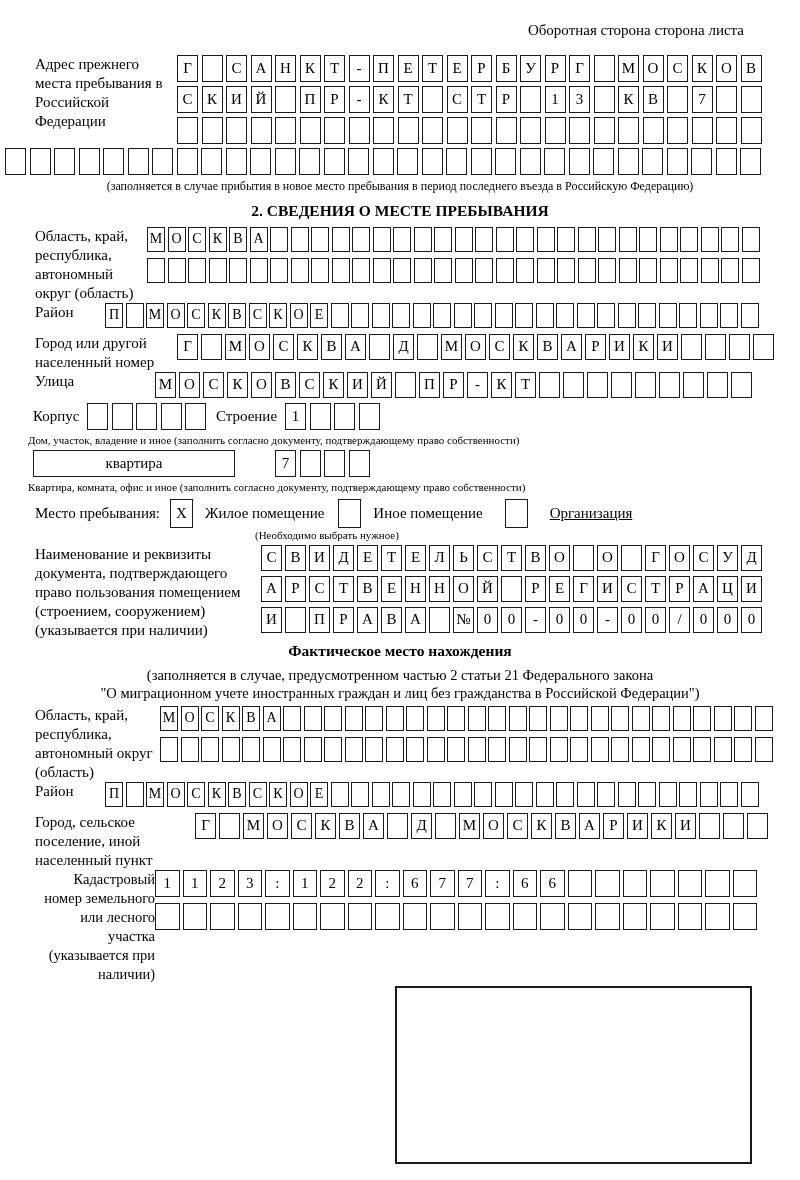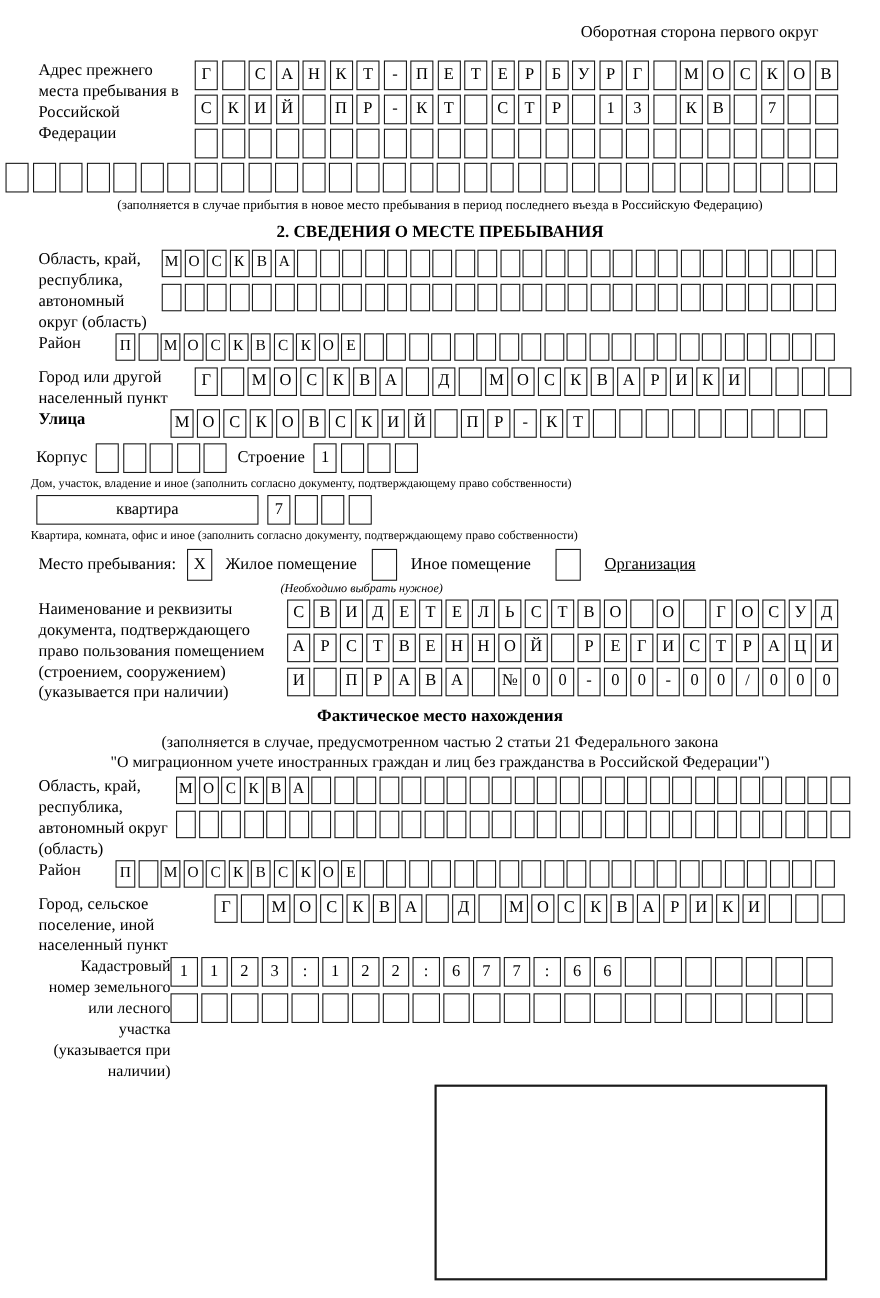--- a/index.html
+++ b/index.html
@@ -48,21 +48,21 @@
   .stamp-box {
     border: 2px solid #1b1b1b; width: 357px; height: 178px;
     margin: 2px 0 0 395px;
   }
   .mt2 { margin-top: 2px; }
   .mt16 { margin-top: 16px; }
 </style>
 </head>
 <body>
 
-<div class="header-note">Оборотная сторона первого округ</div>
+<div class="header-note">Оборотная сторона сторона листа</div>
 
 <div class="frow mt16">
   <div class="flabel" style="width:142px;font-family:Liberation Serif, serif;">Адрес прежнего места пребывания в Российской Федерации</div>
   <div class="sz-a">
     <div class="cellrow"><span class="cell">Г</span><span class="cell"></span><span class="cell">С</span><span class="cell">А</span><span class="cell">Н</span><span class="cell">К</span><span class="cell">Т</span><span class="cell">-</span><span class="cell">П</span><span class="cell">Е</span><span class="cell">Т</span><span class="cell">Е</span><span class="cell">Р</span><span class="cell">Б</span><span class="cell">У</span><span class="cell">Р</span><span class="cell">Г</span><span class="cell"></span><span class="cell">М</span><span class="cell">О</span><span class="cell">С</span><span class="cell">К</span><span class="cell">О</span><span class="cell">В</span></div>
     <div class="cellrow"><span class="cell">С</span><span class="cell">К</span><span class="cell">И</span><span class="cell">Й</span><span class="cell"></span><span class="cell">П</span><span class="cell">Р</span><span class="cell">-</span><span class="cell">К</span><span class="cell">Т</span><span class="cell"></span><span class="cell">С</span><span class="cell">Т</span><span class="cell">Р</span><span class="cell"></span><span class="cell">1</span><span class="cell">3</span><span class="cell"></span><span class="cell">К</span><span class="cell">В</span><span class="cell"></span><span class="cell">7</span><span class="cell"></span><span class="cell"></span></div>
     <div class="cellrow"><span class="cell"></span><span class="cell"></span><span class="cell"></span><span class="cell"></span><span class="cell"></span><span class="cell"></span><span class="cell"></span><span class="cell"></span><span class="cell"></span><span class="cell"></span><span class="cell"></span><span class="cell"></span><span class="cell"></span><span class="cell"></span><span class="cell"></span><span class="cell"></span><span class="cell"></span><span class="cell"></span><span class="cell"></span><span class="cell"></span><span class="cell"></span><span class="cell"></span><span class="cell"></span><span class="cell"></span></div>
   </div>
 </div>
 <div class="sz-a" style="margin-left:5px;">
@@ -81,57 +81,57 @@
 </div>
 
 <div class="frow">
   <div class="flabel" style="width:70px;">Район</div>
   <div class="sz-b">
     <div class="cellrow"><span class="cell">П</span><span class="cell"></span><span class="cell">М</span><span class="cell">О</span><span class="cell">С</span><span class="cell">К</span><span class="cell">В</span><span class="cell">С</span><span class="cell">К</span><span class="cell">О</span><span class="cell">Е</span><span class="cell"></span><span class="cell"></span><span class="cell"></span><span class="cell"></span><span class="cell"></span><span class="cell"></span><span class="cell"></span><span class="cell"></span><span class="cell"></span><span class="cell"></span><span class="cell"></span><span class="cell"></span><span class="cell"></span><span class="cell"></span><span class="cell"></span><span class="cell"></span><span class="cell"></span><span class="cell"></span><span class="cell"></span><span class="cell"></span><span class="cell"></span></div>
   </div>
 </div>
 
 <div class="frow">
-  <div class="flabel" style="width:142px;">Город или другой населенный пункт</div>
+  <div class="flabel" style="width:142px;">Город или другой населенный номер</div>
   <div class="sz-c">
     <div class="cellrow"><span class="cell">Г</span><span class="cell"></span><span class="cell">М</span><span class="cell">О</span><span class="cell">С</span><span class="cell">К</span><span class="cell">В</span><span class="cell">А</span><span class="cell"></span><span class="cell">Д</span><span class="cell"></span><span class="cell">М</span><span class="cell">О</span><span class="cell">С</span><span class="cell">К</span><span class="cell">В</span><span class="cell">А</span><span class="cell">Р</span><span class="cell">И</span><span class="cell">К</span><span class="cell">И</span><span class="cell"></span><span class="cell"></span><span class="cell"></span><span class="cell"></span></div>
   </div>
 </div>
 
 <div class="frow">
-  <div class="flabel" style="width:120px;font-weight:bold;">Улица</div>
+  <div class="flabel" style="width:120px;">Улица</div>
   <div class="sz-c">
     <div class="cellrow"><span class="cell">М</span><span class="cell">О</span><span class="cell">С</span><span class="cell">К</span><span class="cell">О</span><span class="cell">В</span><span class="cell">С</span><span class="cell">К</span><span class="cell">И</span><span class="cell">Й</span><span class="cell"></span><span class="cell">П</span><span class="cell">Р</span><span class="cell">-</span><span class="cell">К</span><span class="cell">Т</span><span class="cell"></span><span class="cell"></span><span class="cell"></span><span class="cell"></span><span class="cell"></span><span class="cell"></span><span class="cell"></span><span class="cell"></span><span class="cell"></span></div>
   </div>
 </div>
 
 <div class="frow sz-a" style="margin-left:33px;">
   <div class="inline-label">Корпус</div>
   <div class="cellrow"><span class="cell"></span><span class="cell"></span><span class="cell"></span><span class="cell"></span><span class="cell"></span></div>
   <div class="inline-label" style="margin-left:6px;">Строение</div>
   <div class="cellrow"><span class="cell">1</span><span class="cell"></span><span class="cell"></span><span class="cell"></span></div>
 </div>
 <div class="caption-left">Дом, участок, владение и иное (заполнить согласно документу, подтверждающему право собственности)</div>
 
-<div class="frow sz-a mt2" style="margin-left:33px;">
+<div class="frow sz-a mt2" style="margin-left:33px;gap:32px;">
   <div class="labelbox" style="width:202px;">квартира</div>
   <div class="cellrow"><span class="cell">7</span><span class="cell"></span><span class="cell"></span><span class="cell"></span></div>
 </div>
 <div class="caption-left">Квартира, комната, офис и иное (заполнить согласно документу, подтверждающему право собственности)</div>
 
 <div class="stay-row">
   <span>Место пребывания:</span>
   <span class="checkbox" style="margin-left:10px;">X</span>
   <span class="opt-label">Жилое помещение</span>
   <span class="checkbox"></span>
   <span class="opt-label">Иное помещение</span>
   <span class="checkbox" style="margin-left:8px;"></span>
   <span class="opt-label" style="margin-left:22px;text-decoration:underline;">Организация</span>
 </div>
-<div class="caption-left" style="margin-left:255px;font-style:italic;">(Необходимо выбрать нужное)</div>
+<div class="caption-left" style="margin-left:255px;">(Необходимо выбрать нужное)</div>
 
 <div class="frow mt2">
   <div class="flabel" style="width:226px;">Наименование и реквизиты документа, подтверждающего право пользования помещением (строением, сооружением) (указывается при наличии)</div>
   <div class="sz-c">
     <div class="cellrow"><span class="cell">С</span><span class="cell">В</span><span class="cell">И</span><span class="cell">Д</span><span class="cell">Е</span><span class="cell">Т</span><span class="cell">Е</span><span class="cell">Л</span><span class="cell">Ь</span><span class="cell">С</span><span class="cell">Т</span><span class="cell">В</span><span class="cell">О</span><span class="cell"></span><span class="cell">О</span><span class="cell"></span><span class="cell">Г</span><span class="cell">О</span><span class="cell">С</span><span class="cell">У</span><span class="cell">Д</span></div>
     <div class="cellrow"><span class="cell">А</span><span class="cell">Р</span><span class="cell">С</span><span class="cell">Т</span><span class="cell">В</span><span class="cell">Е</span><span class="cell">Н</span><span class="cell">Н</span><span class="cell">О</span><span class="cell">Й</span><span class="cell"></span><span class="cell">Р</span><span class="cell">Е</span><span class="cell">Г</span><span class="cell">И</span><span class="cell">С</span><span class="cell">Т</span><span class="cell">Р</span><span class="cell">А</span><span class="cell">Ц</span><span class="cell">И</span></div>
     <div class="cellrow"><span class="cell">И</span><span class="cell"></span><span class="cell">П</span><span class="cell">Р</span><span class="cell">А</span><span class="cell">В</span><span class="cell">А</span><span class="cell"></span><span class="cell">№</span><span class="cell">0</span><span class="cell">0</span><span class="cell">-</span><span class="cell">0</span><span class="cell">0</span><span class="cell">-</span><span class="cell">0</span><span class="cell">0</span><span class="cell">/</span><span class="cell">0</span><span class="cell">0</span><span class="cell">0</span></div>
   </div>
 </div>
 

